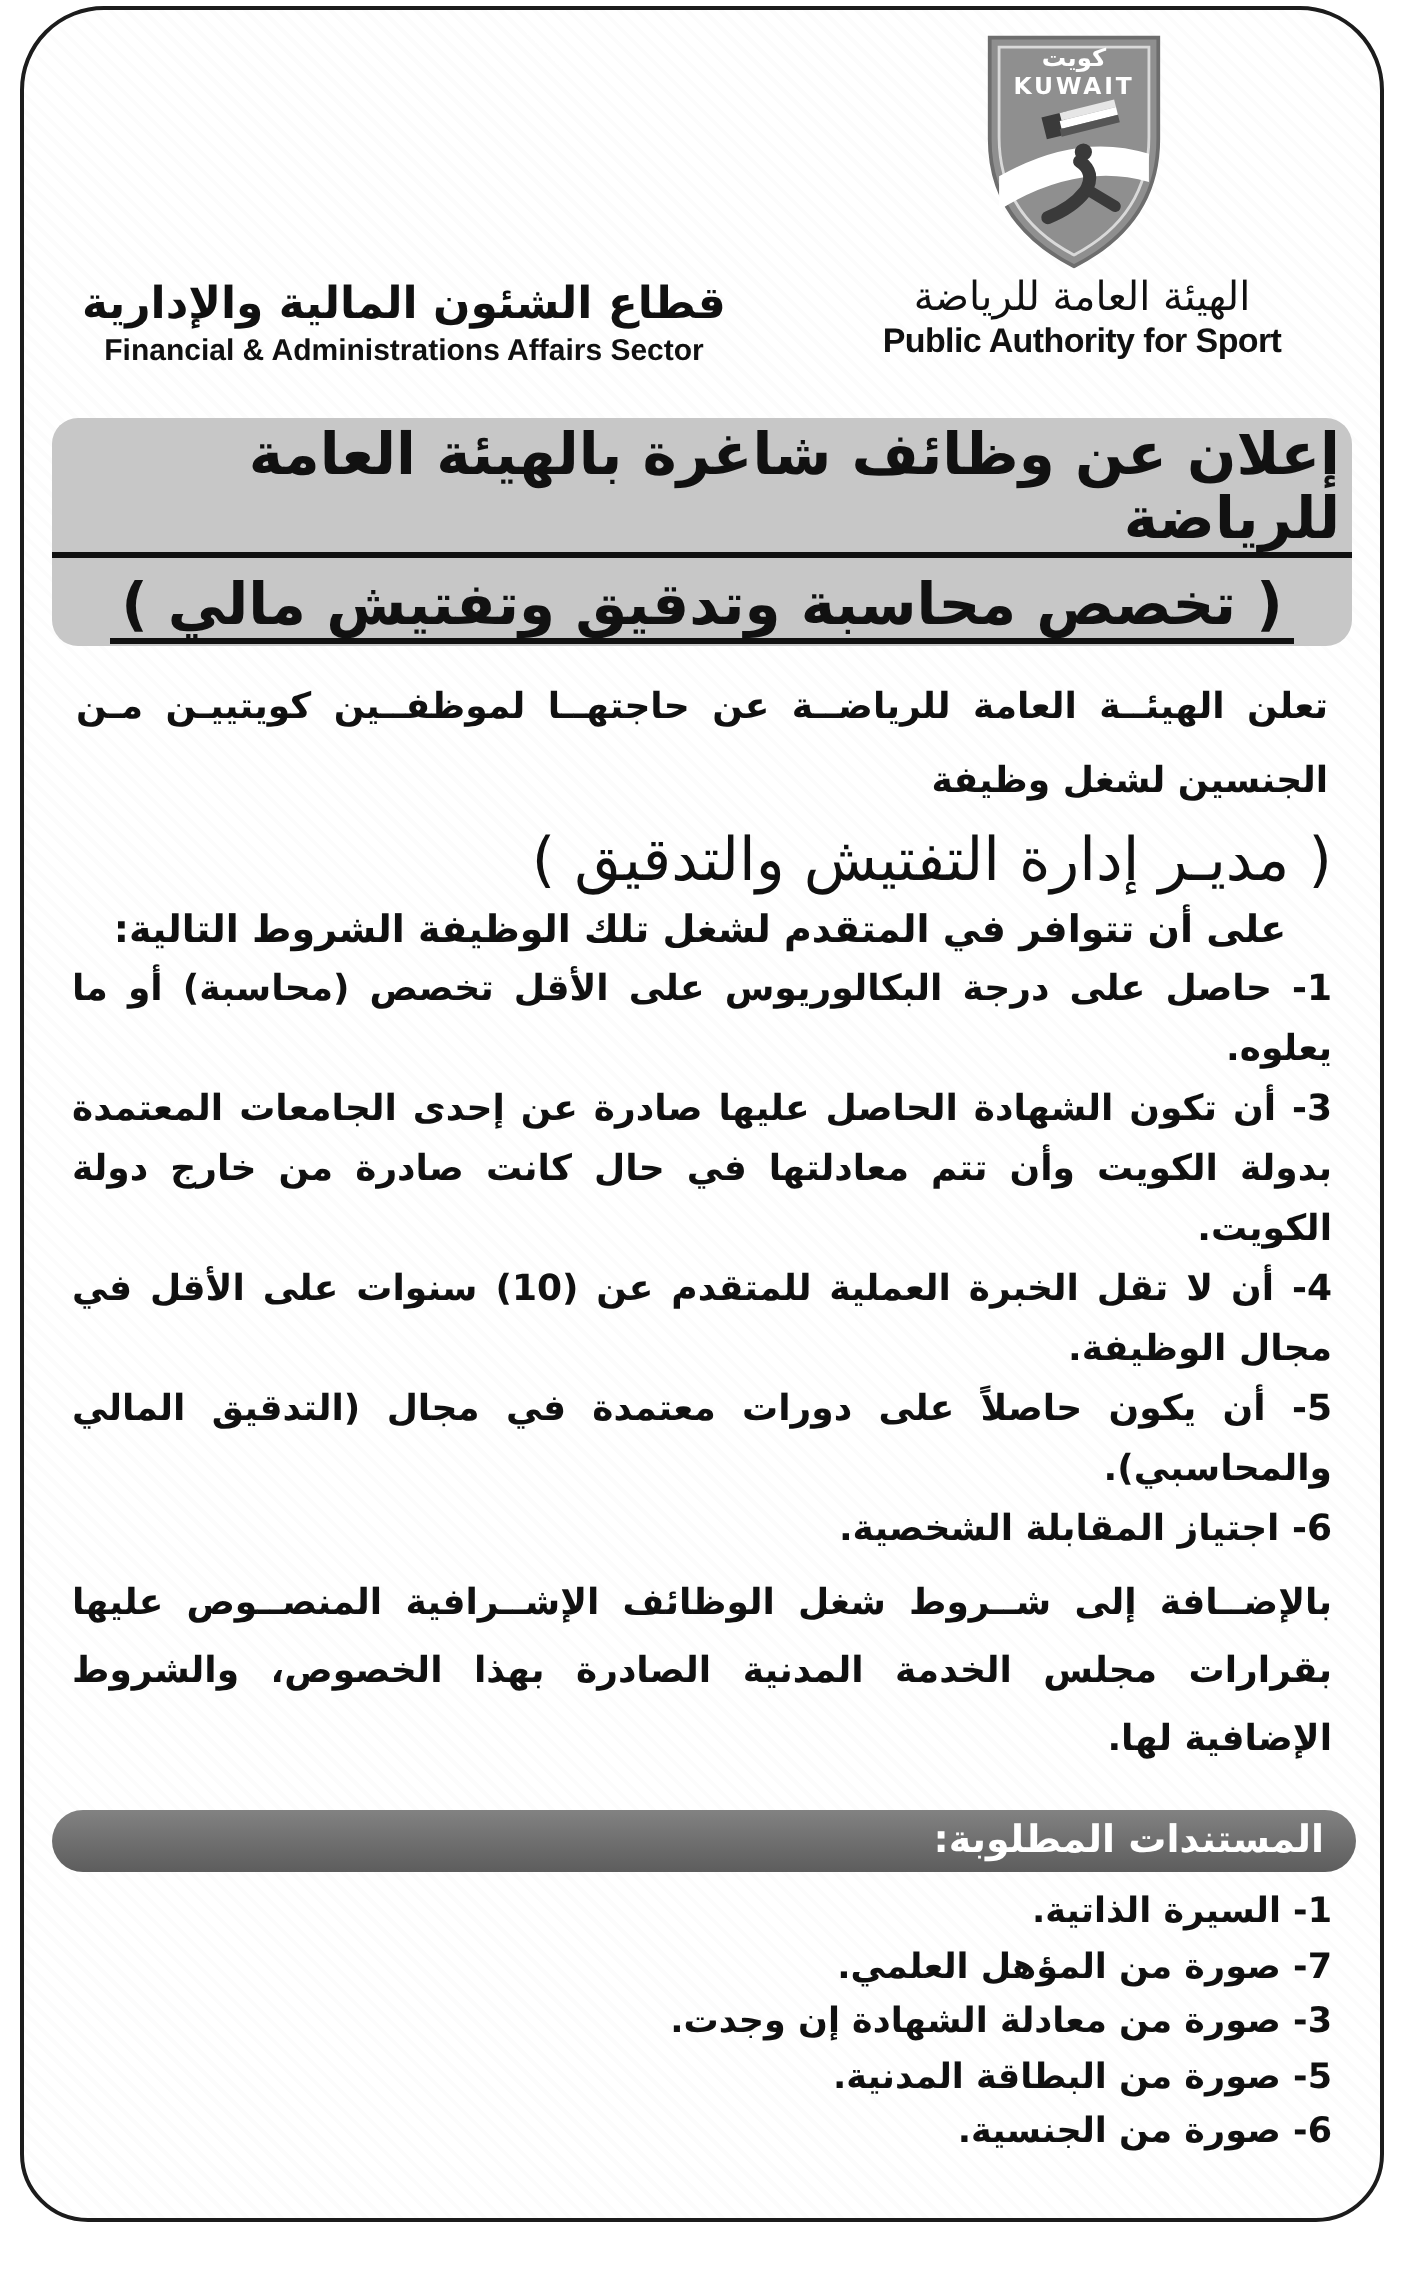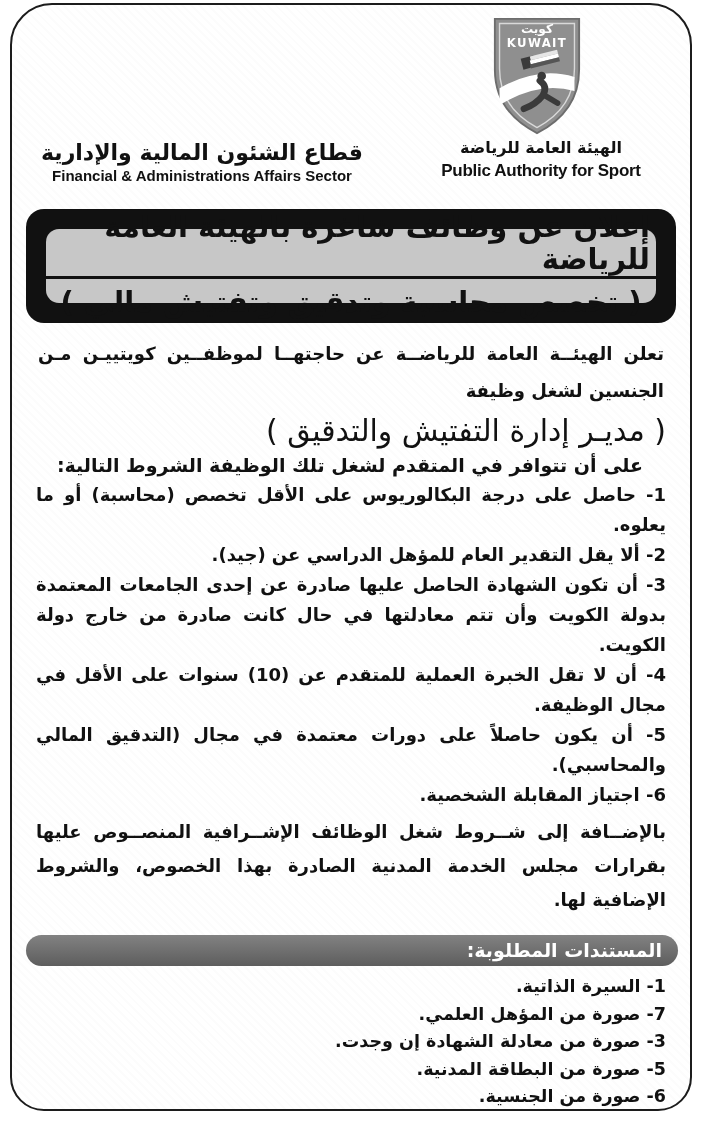--- a/index.html
+++ b/index.html
@@ -13,27 +13,27 @@
     border:2px solid #1c1c1c;border-radius:42px 42px 34px 34px;
     background:
       repeating-linear-gradient(45deg,rgba(0,0,0,0.012) 0 2px,transparent 2px 6px),
       #fff;
     overflow:hidden;box-sizing:border-box;
   }
   
   .header{position:relative;height:198px;}
   .logo{position:absolute;left:478px;top:12px;width:94px;height:118px;}
   .org-block{position:absolute;left:396px;top:130px;width:266px;text-align:center;direction:rtl;}
-  .org-ar{font-size:16px;font-weight:700;letter-spacing:0;line-height:26px;}
+  .org-ar{font-size:20px;font-weight:400;letter-spacing:0;line-height:26px;}
   .org-en{font-size:17px;font-weight:700;line-height:20px;letter-spacing:-0.3px;font-family:"Liberation Sans",sans-serif;}
   .sector-block{position:absolute;left:28px;top:134px;width:324px;text-align:center;direction:rtl;}
   .sector-ar{font-size:22px;font-weight:800;line-height:28px;}
   .sector-en{font-size:15px;font-weight:700;line-height:18px;font-family:"Liberation Sans",sans-serif;}
   
-  .banner{margin:6px 14px 0 14px;height:114px;background:#111;border-radius:18px;padding:20px;box-sizing:border-box;text-align:right;}
+  .banner{margin:6px 14px 0 14px;height:114px;background:#111;border-radius:18px;padding:0;box-sizing:border-box;text-align:right;}
   .banner-inner{
     height:100%;background:#c7c7c7;border-radius:13px;direction:rtl;
     display:flex;flex-direction:column;align-items:center;justify-content:center;gap:7px;
   }
   .banner-line{font-size:29px;font-weight:800;line-height:32px;border-bottom:3px solid #111;padding:0 6px 1px 6px;}
   
   .content{direction:rtl;padding:0 24px;}
   .intro{margin:12px 2px 0 2px;font-size:18px;font-weight:700;line-height:37px;text-align:justify;text-align-last:right;}
   .job-title{font-size:30px;font-weight:400;margin:4px 0 2px 0;}
   .cond-intro{font-size:19px;font-weight:800;margin:6px 2px 4px 0;text-align:center;}
@@ -92,21 +92,20 @@
   <div class="content">
 
     <p class="intro">تعلن الهيئــة العامة للرياضــة عن حاجتهــا لموظفــين كويتييـن مـن الجنسين لشغل وظيفة</p>
 
     <div class="job-title">( مديـر إدارة التفتيش والتدقيق )</div>
 
     <div class="cond-intro">على أن تتوافر في المتقدم لشغل تلك الوظيفة الشروط التالية:</div>
 
     <ul class="plain conditions">
         <li>1- حاصل على درجة البكالوريوس على الأقل تخصص (محاسبة) أو ما يعلوه.</li>
-        <li>2- ألا يقل التقدير العام للمؤهل الدراسي عن (جيد).</li>
         <li>3- أن تكون الشهادة الحاصل عليها صادرة عن إحدى الجامعات المعتمدة بدولة الكويت وأن تتم معادلتها في حال كانت صادرة من خارج دولة الكويت.</li>
         <li>4- أن لا تقل الخبرة العملية للمتقدم عن (10) سنوات على الأقل في مجال الوظيفة.</li>
         <li>5- أن يكون حاصلاً على دورات معتمدة في مجال (التدقيق المالي والمحاسبي).</li>
         <li>6- اجتياز المقابلة الشخصية.</li>
       </ul>
 
     <p class="sup-note">بالإضــافة إلى شــروط شغل الوظائف الإشــرافية المنصــوص عليها بقرارات مجلس الخدمة المدنية الصادرة بهذا الخصوص، والشروط الإضافية لها.</p>
 
     <div class="docs-banner">المستندات المطلوبة:</div>
 

